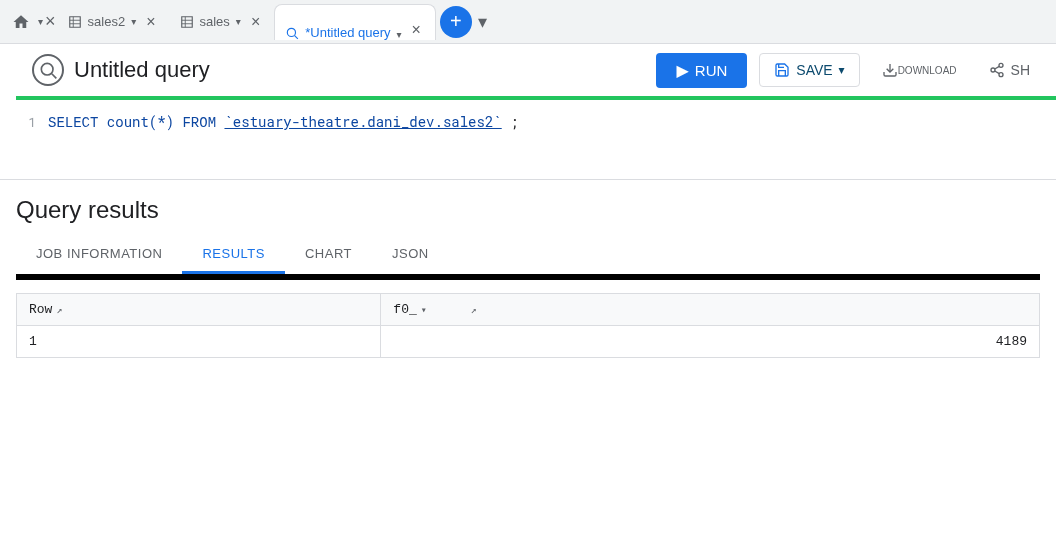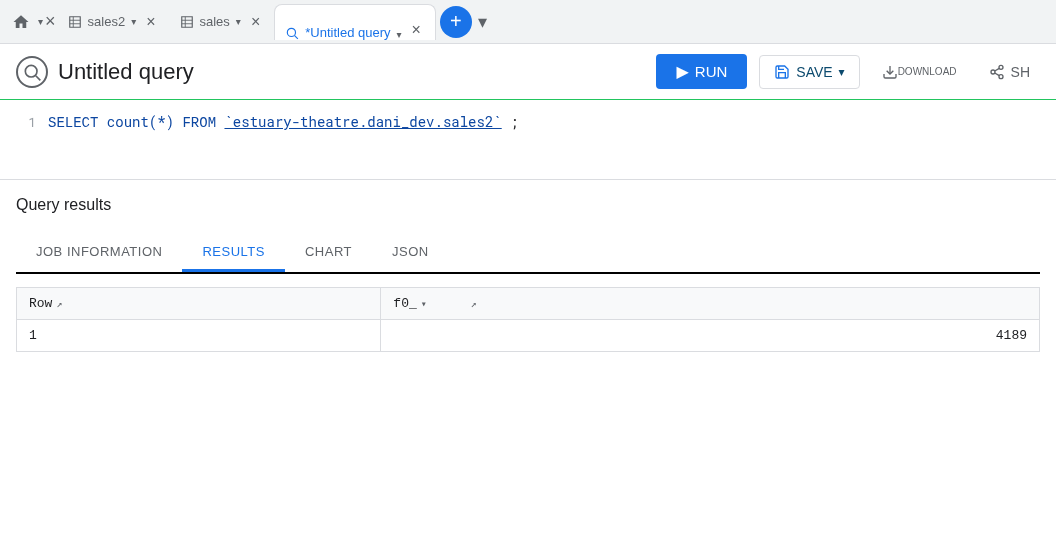--- a/index.html
+++ b/index.html
@@ -56,23 +56,24 @@
       width: 32px; height: 32px; border-radius: 50%;
       background: #1a73e8; color: #fff; font-size: 20px; cursor: pointer; margin-left: 4px;
     }
     .tab-overflow { font-size: 18px; cursor: pointer; color: #5f6368; padding: 4px 6px; }
 
     
     .toolbar {
       display: flex;
       align-items: center;
       padding: 8px 16px;
-      border-bottom: 1px solid #22c55e;
+      border-bottom: 4px solid #22c55e;
       gap: 12px;
       height: 56px;
+      margin-left: 16px;
     }
     .toolbar-title-area {
       display: flex; align-items: center; gap: 10px; flex: 1;
     }
     .toolbar-query-icon {
       width: 32px; height: 32px; border-radius: 50%;
       border: 2px solid #5f6368; display: flex; align-items: center; justify-content: center;
       font-size: 18px; color: #5f6368;
     }
     .toolbar-title {
@@ -131,26 +132,26 @@
     .query-text .tbl {
       color: #0d47a1;
       text-decoration: underline;
       text-decoration-color: #0d47a1;
       margin-top: 12px;
     }
     .query-text .punct { color: #202124; }
 
     
     .results-section { padding: 16px 16px 0 16px; }
-    .results-title { font-size: 16px; font-weight: 400; color: #202124; margin-bottom: 20px; }
+    .results-title { font-size: 24px; font-weight: 400; color: #202124; margin-bottom: 12px; }
 
     
     .result-tabs {
       display: flex;
-      border-bottom: 2px solid #000000;
+      border-bottom: 6px solid #000000;
       gap: 0;
       align-items: center;
     }
     .result-tab {
       padding: 10px 20px;
       font-size: 13px;
       font-weight: 500;
       color: #5f6368;
       cursor: pointer;
       border-bottom: 3px solid transparent;

